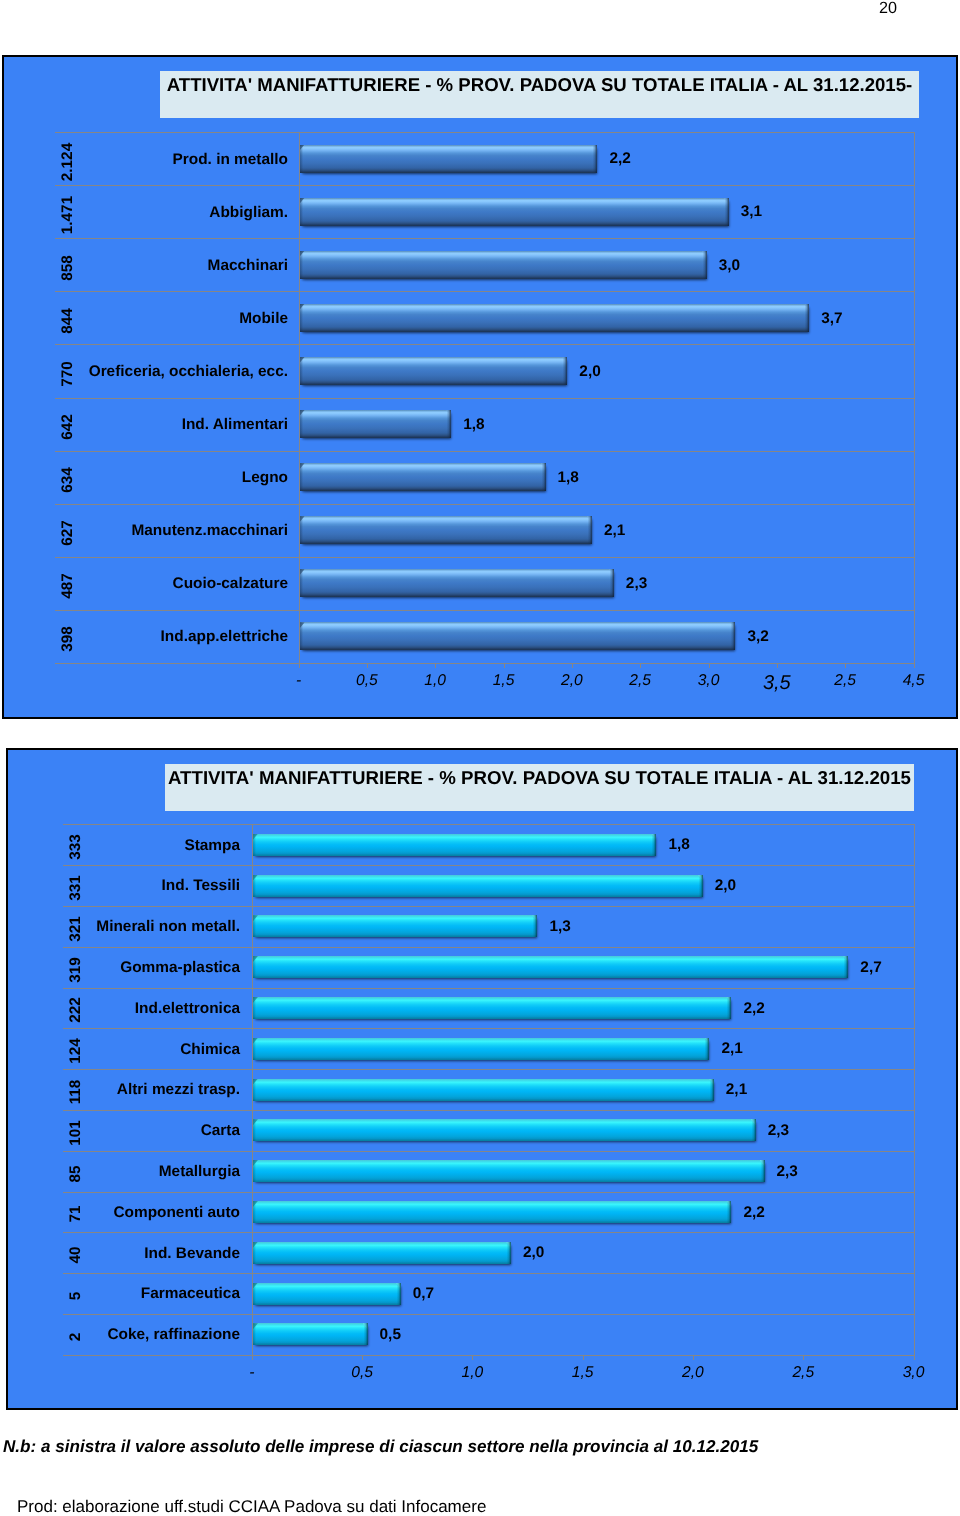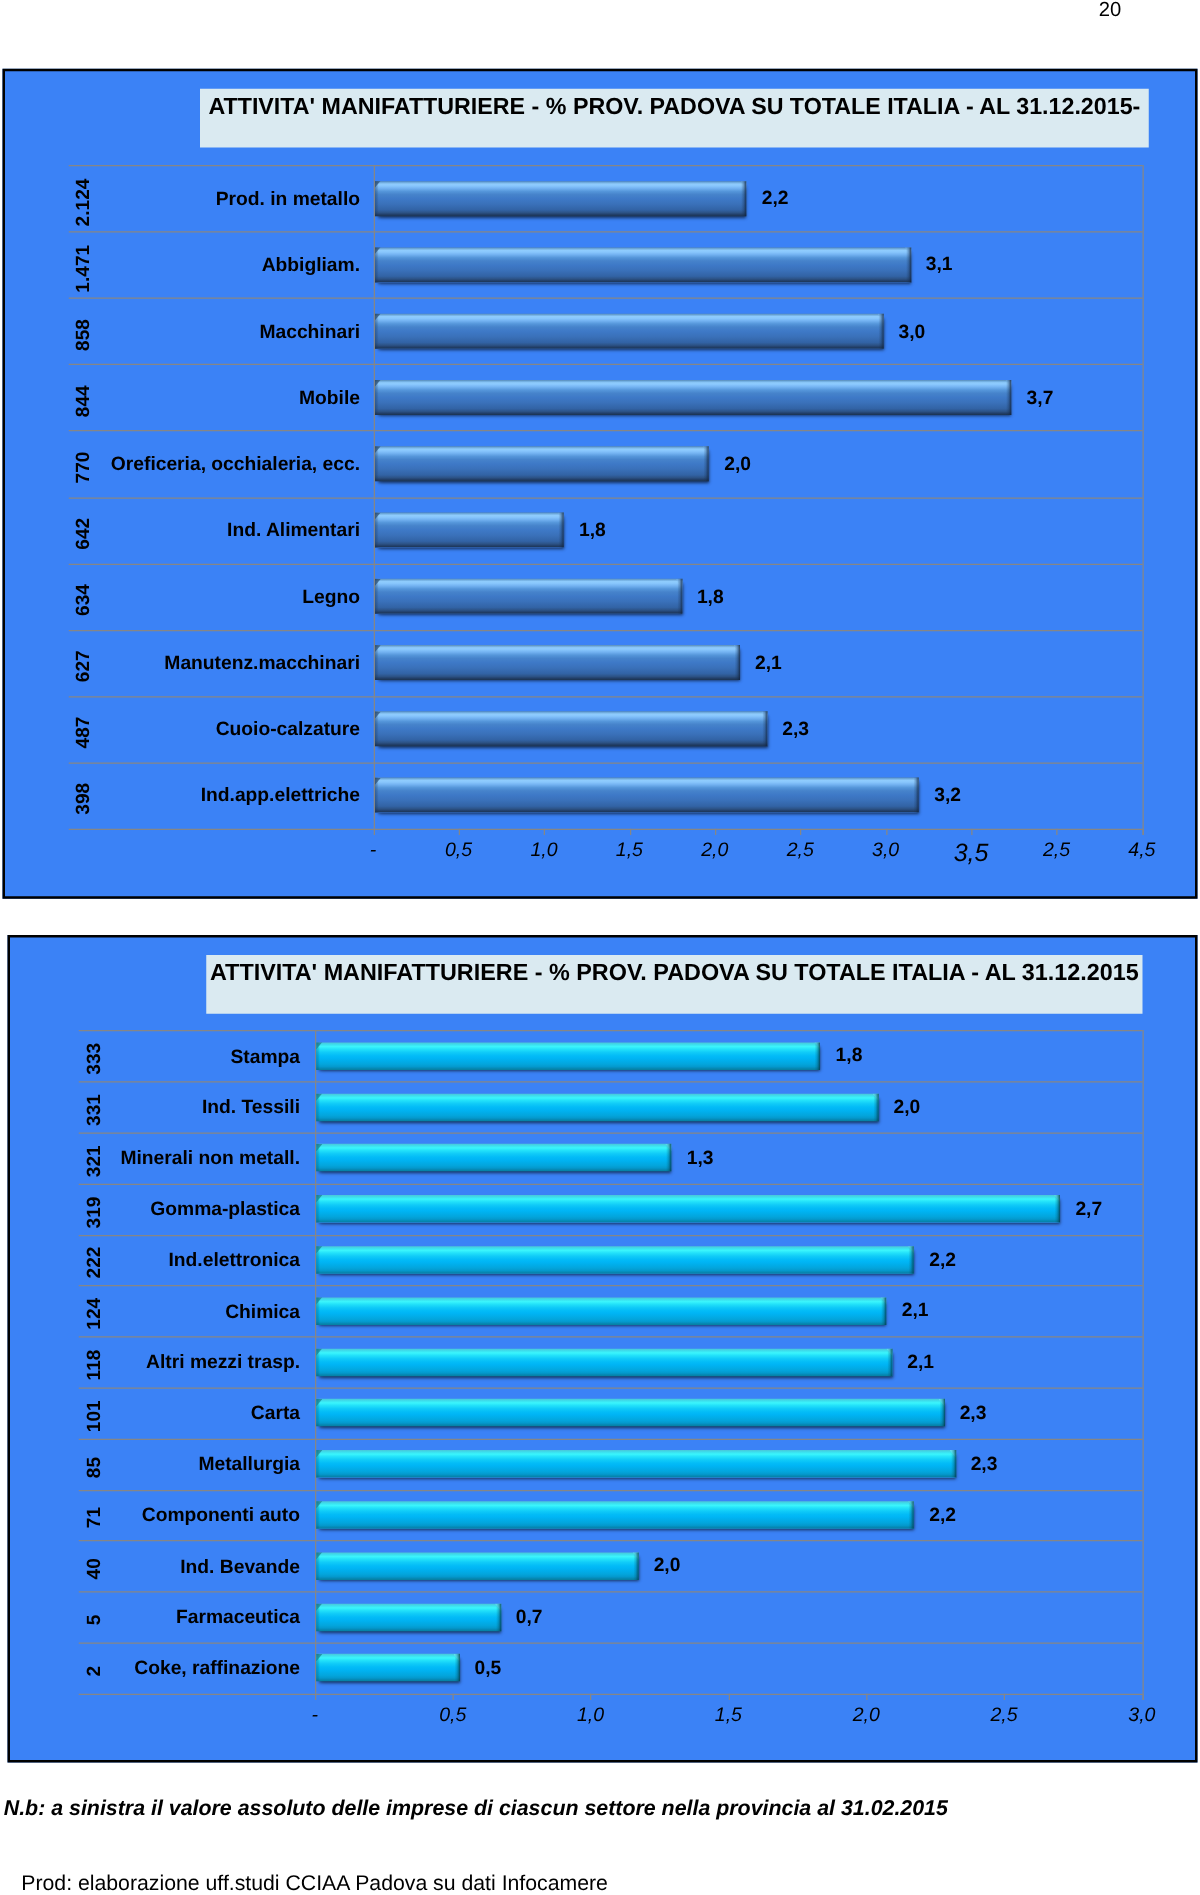--- a/index.html
+++ b/index.html
@@ -334,14 +334,14 @@
     <div class="bar-val" style="font-size: 15.4px; left: 412.657px; top: 1285.25px; text-align: right;">0,7</div>
     <div class="row-cat" style="font-size: 15.3px; left: 56.1px; top: 1327.81px; width: 40.8px; transform: rotate(-90deg);">2</div>
     <div class="row-label" style="font-size: 15.4px; left: -160px; width: 400px; top: 1326.25px;">Coke, raffinazione</div>
     <div class="bar b2" style="left: 252.9px; top: 1323.3px; width: 114.677px; height: 22px;">
       <span class="bevel-l"></span>
       <span class="bevel-r"></span>
     </div>
     <div class="bar-val" style="font-size: 15.4px; left: 379.577px; top: 1326.05px;">0,5</div>
   </div>
 
-<div class="note">N.b: a sinistra il valore assoluto delle imprese di ciascun settore nella provincia al 31.02.2015</div>
+<div class="note">N.b: a sinistra il valore assoluto delle imprese di ciascun settore nella provincia al 10.12.2015</div>
 <div class="source">Prod: elaborazione uff.studi CCIAA Padova su dati Infocamere</div>
 
 </body></html>

